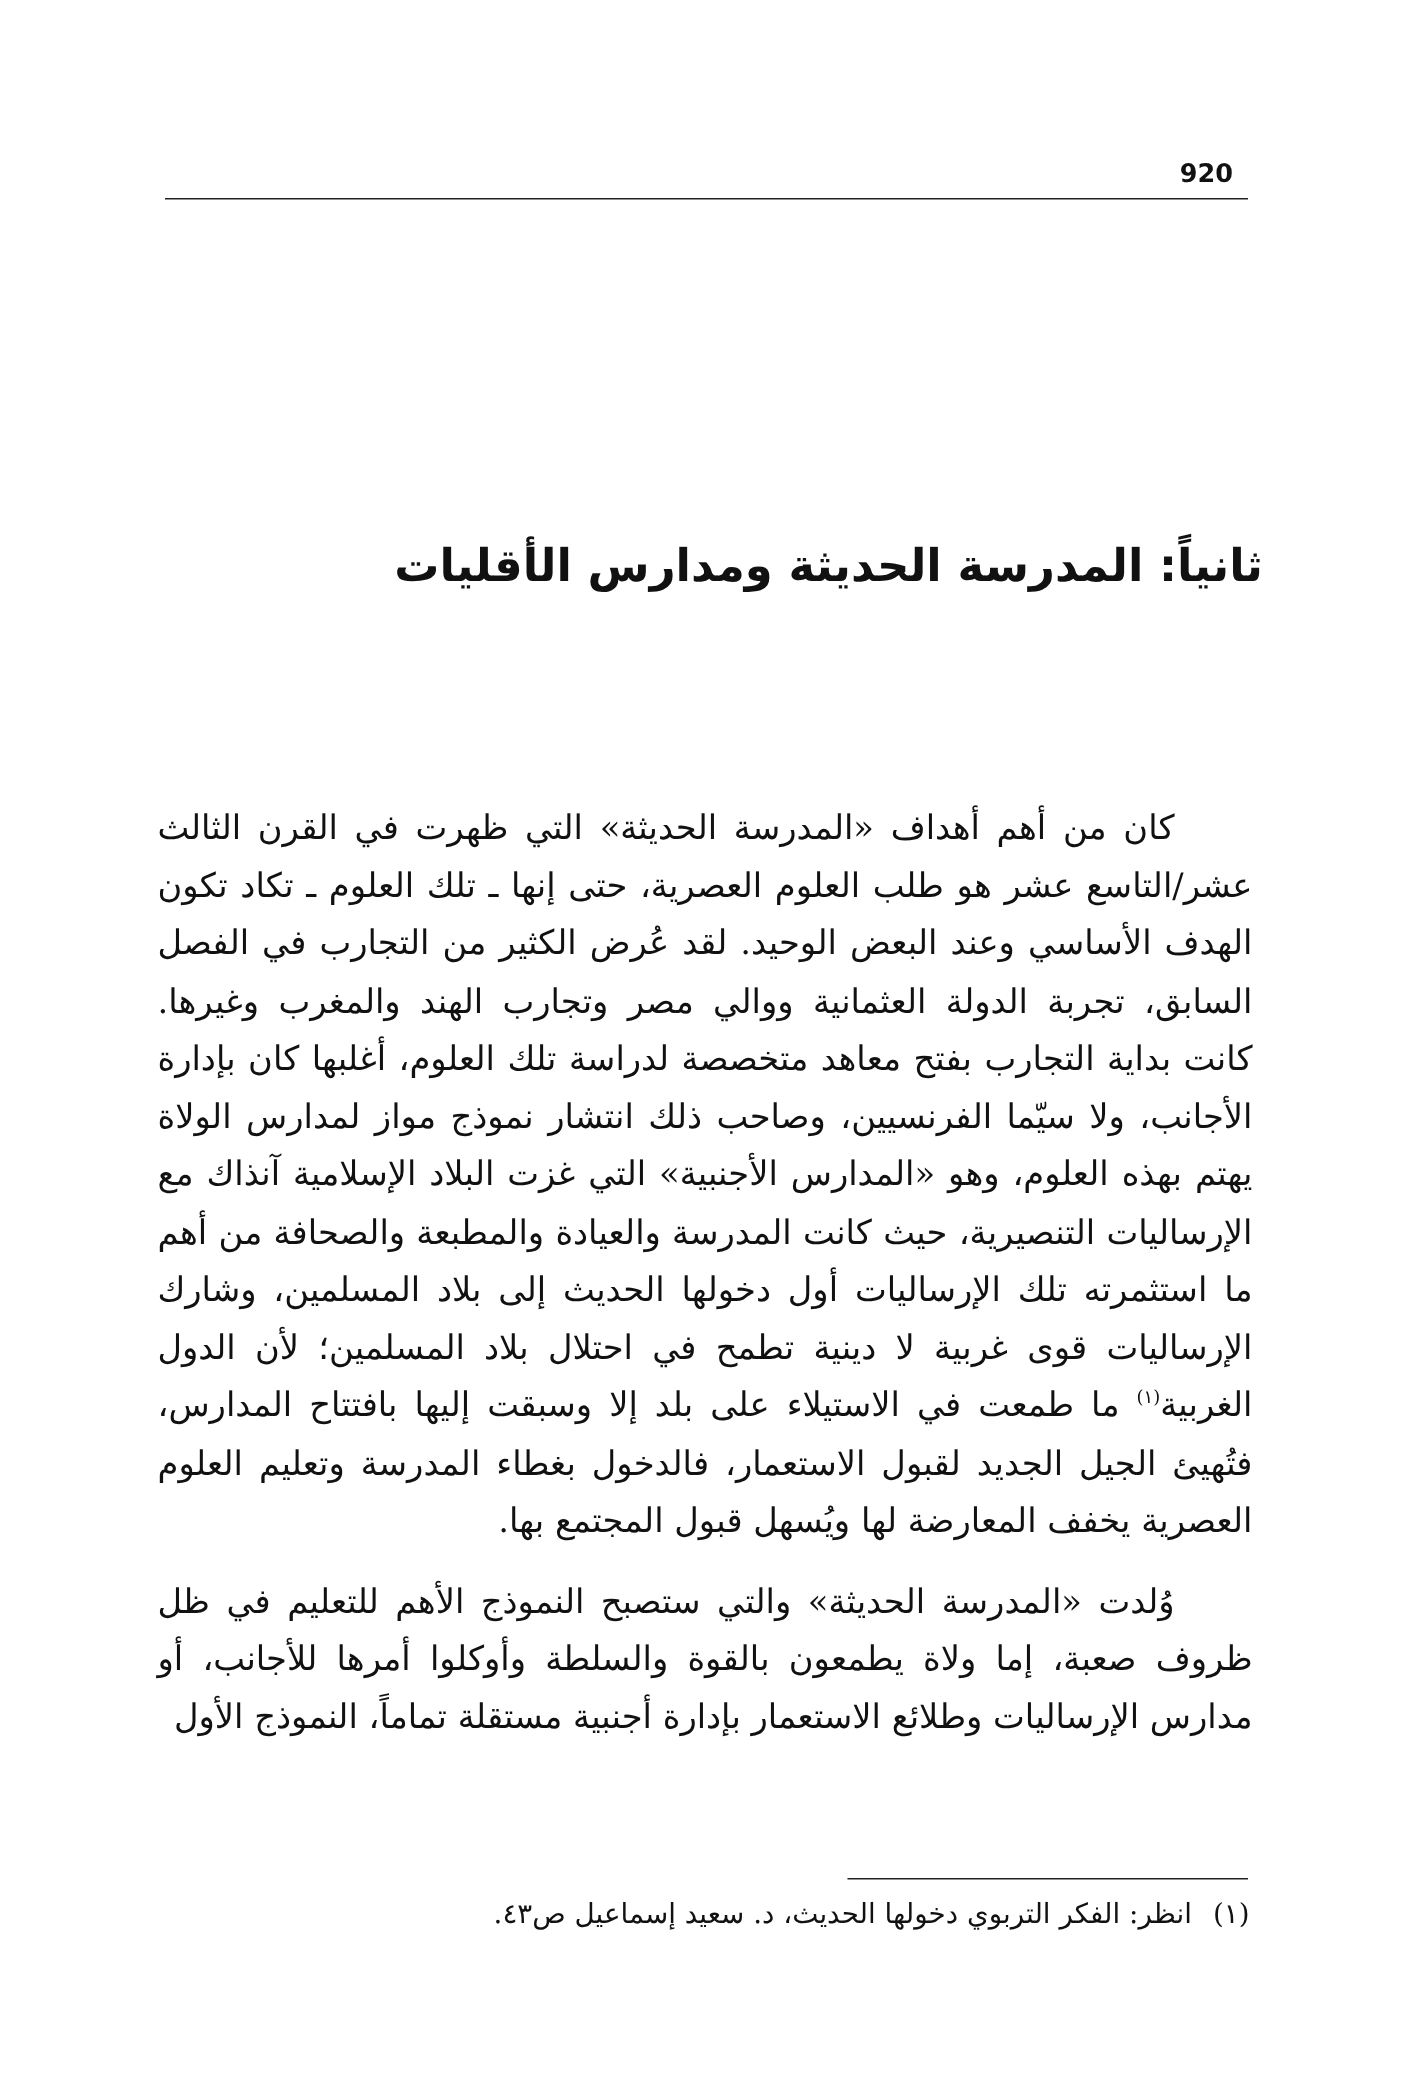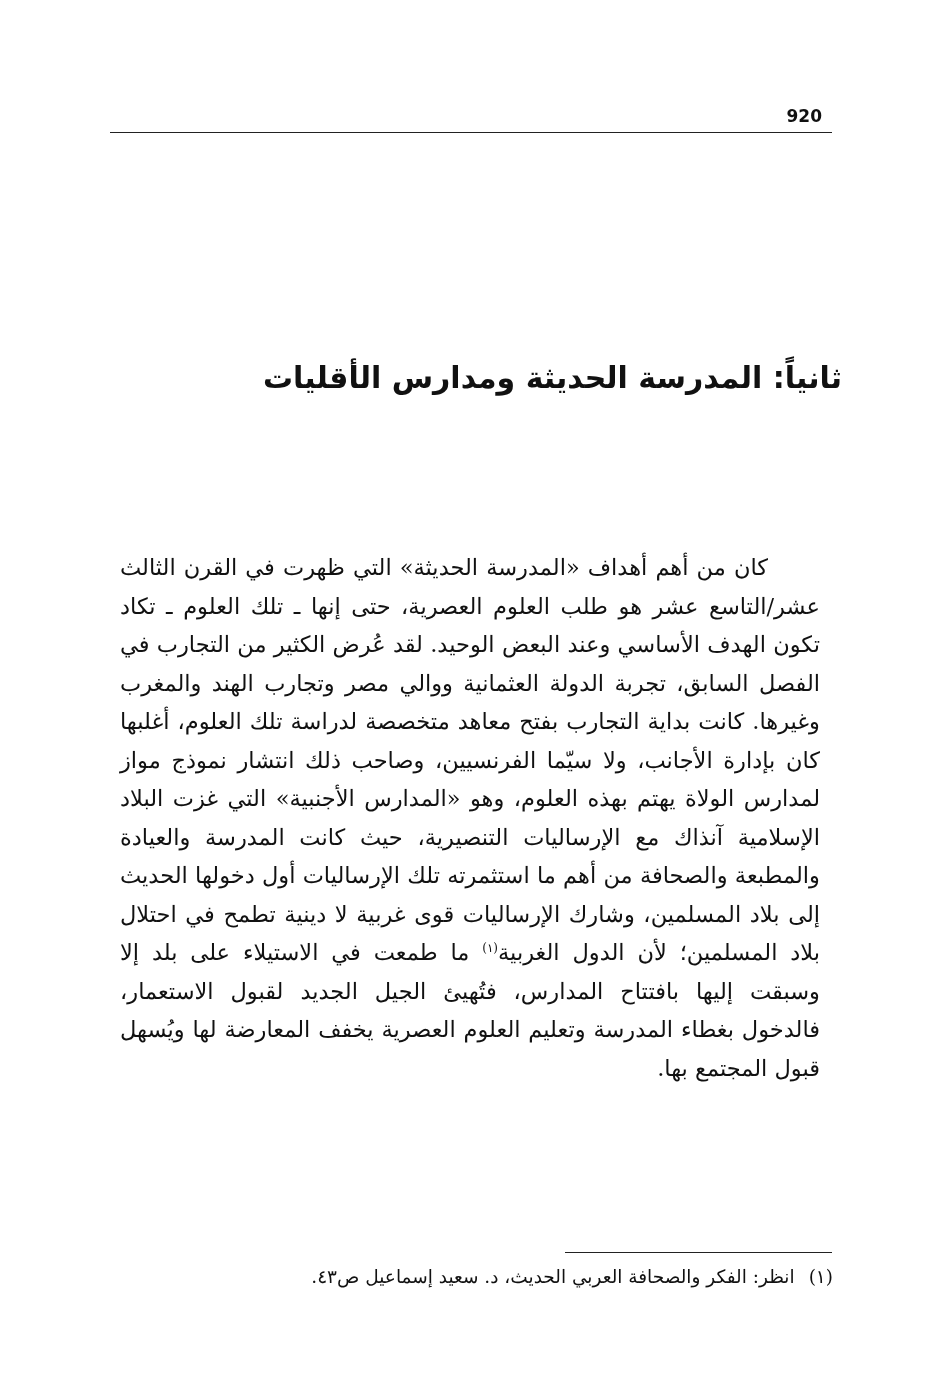--- a/index.html
+++ b/index.html
@@ -24,21 +24,21 @@
     position: absolute; left: 100px; width: 742px; top: 360px;
     direction: rtl; text-align: right;
     font-family: "DejaVu Sans", sans-serif; font-weight: bold; font-size: 30px;
     letter-spacing: 0.2px;
   }
   .body-text {
     position: absolute; left: 105px; width: 730px; top: 533px;
     direction: rtl; text-align: justify; text-align-last: right;
     font-size: 22.5px; line-height: 38.5px;
   }
-  .body-text p { margin: 15px; }
+  .body-text p { margin: 0; }
   .body-text p + p { margin-top: 15px; }
   .indent { display: inline-block; width: 52px; }
   sup.fn { font-size: 12px; vertical-align: super; line-height: 0; }
   .fn-rule {
     position: absolute; left: 565px; top: 1252px; width: 267px; height: 0;
     border-top: 1.8px solid #222;
   }
   .footnote {
     position: absolute; left: 105px; width: 728px; top: 1262px;
     direction: rtl; text-align: right; font-size: 18.5px; line-height: 30px;
@@ -49,19 +49,20 @@
 <body>
 
 <div class="header">
   <span class="page-num">920</span>
 </div>
 
 <div class="heading">ثانياً: المدرسة الحديثة ومدارس الأقليات</div>
 
 <div class="body-text">
   <p><span class="indent"></span><span>كان من أهم أهداف «المدرسة الحديثة» التي ظهرت في القرن الثالث عشر/التاسع عشر هو طلب العلوم العصرية، حتى إنها ـ تلك العلوم ـ تكاد تكون الهدف الأساسي وعند البعض الوحيد. لقد عُرض الكثير من التجارب في الفصل السابق، تجربة الدولة العثمانية ووالي مصر وتجارب الهند والمغرب وغيرها. كانت بداية التجارب بفتح معاهد متخصصة لدراسة تلك العلوم، أغلبها كان بإدارة الأجانب، ولا سيّما الفرنسيين، وصاحب ذلك انتشار نموذج مواز لمدارس الولاة يهتم بهذه العلوم، وهو «المدارس الأجنبية» التي غزت البلاد الإسلامية آنذاك مع الإرساليات التنصيرية، حيث كانت المدرسة والعيادة والمطبعة والصحافة من أهم ما استثمرته تلك الإرساليات أول دخولها الحديث إلى بلاد المسلمين، وشارك الإرساليات قوى غربية لا دينية تطمح في احتلال بلاد المسلمين؛ لأن الدول الغربية</span><sup class="fn">(١)</sup><span> ما طمعت في الاستيلاء على بلد إلا وسبقت إليها بافتتاح المدارس، فتُهيئ الجيل الجديد لقبول الاستعمار، فالدخول بغطاء المدرسة وتعليم العلوم العصرية يخفف المعارضة لها ويُسهل قبول المجتمع بها.</span></p>
+  <p><span class="indent"></span><span>وُلدت «المدرسة الحديثة» والتي ستصبح النموذج الأهم للتعليم في ظل ظروف صعبة، إما ولاة يطمعون بالقوة والسلطة وأوكلوا أمرها للأجانب، أو مدارس الإرساليات وطلائع الاستعمار بإدارة أجنبية مستقلة تماماً، النموذج الأول</span></p>
 </div>
 
 <div class="fn-rule"></div>
 
 <div class="footnote">
-  <span class="fn-mark">(١)</span><span>انظر: الفكر والصحافة العربي الحديث، د. سعيد إسماعيل ص٤٣.</span>
+  <span class="fn-mark">(١)</span><span>انظر: الفكر التربوي دخولها الحديث، د. سعيد إسماعيل ص٤٣.</span>
 </div>
 
 </body></html>

